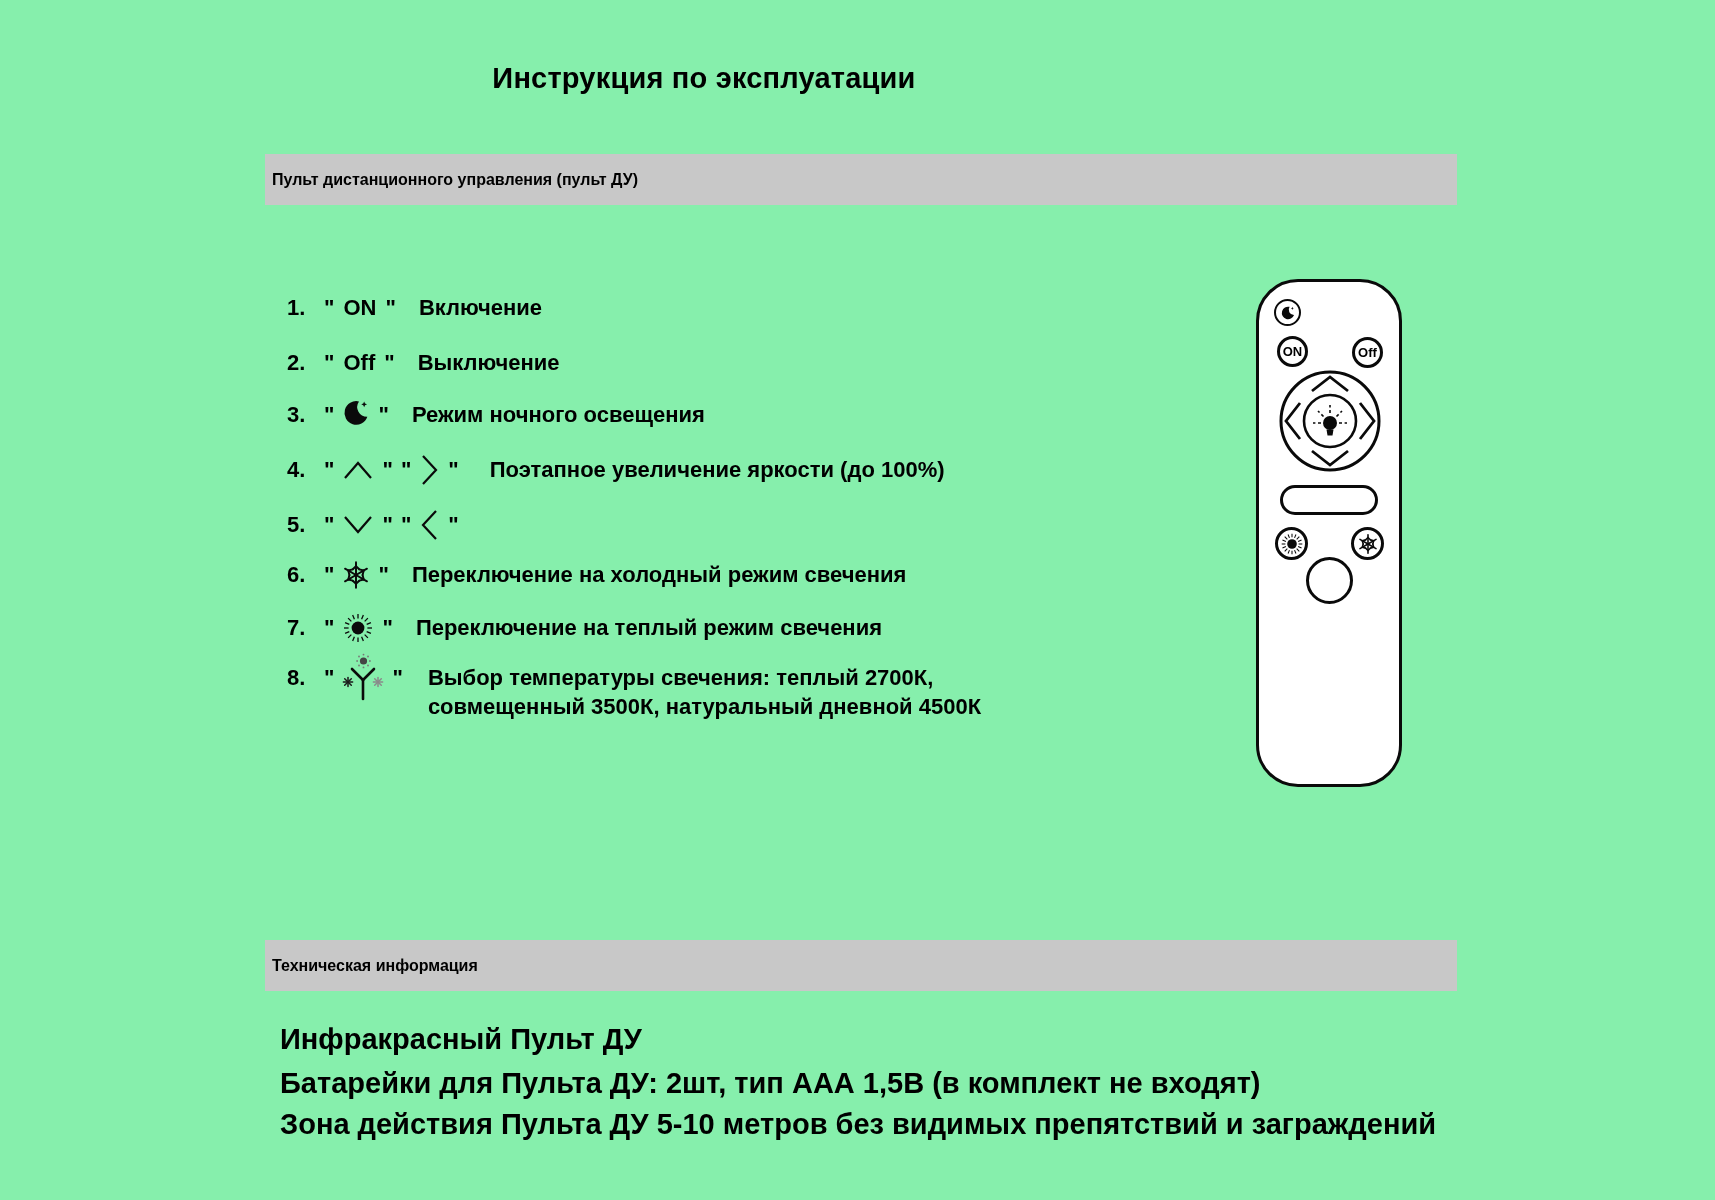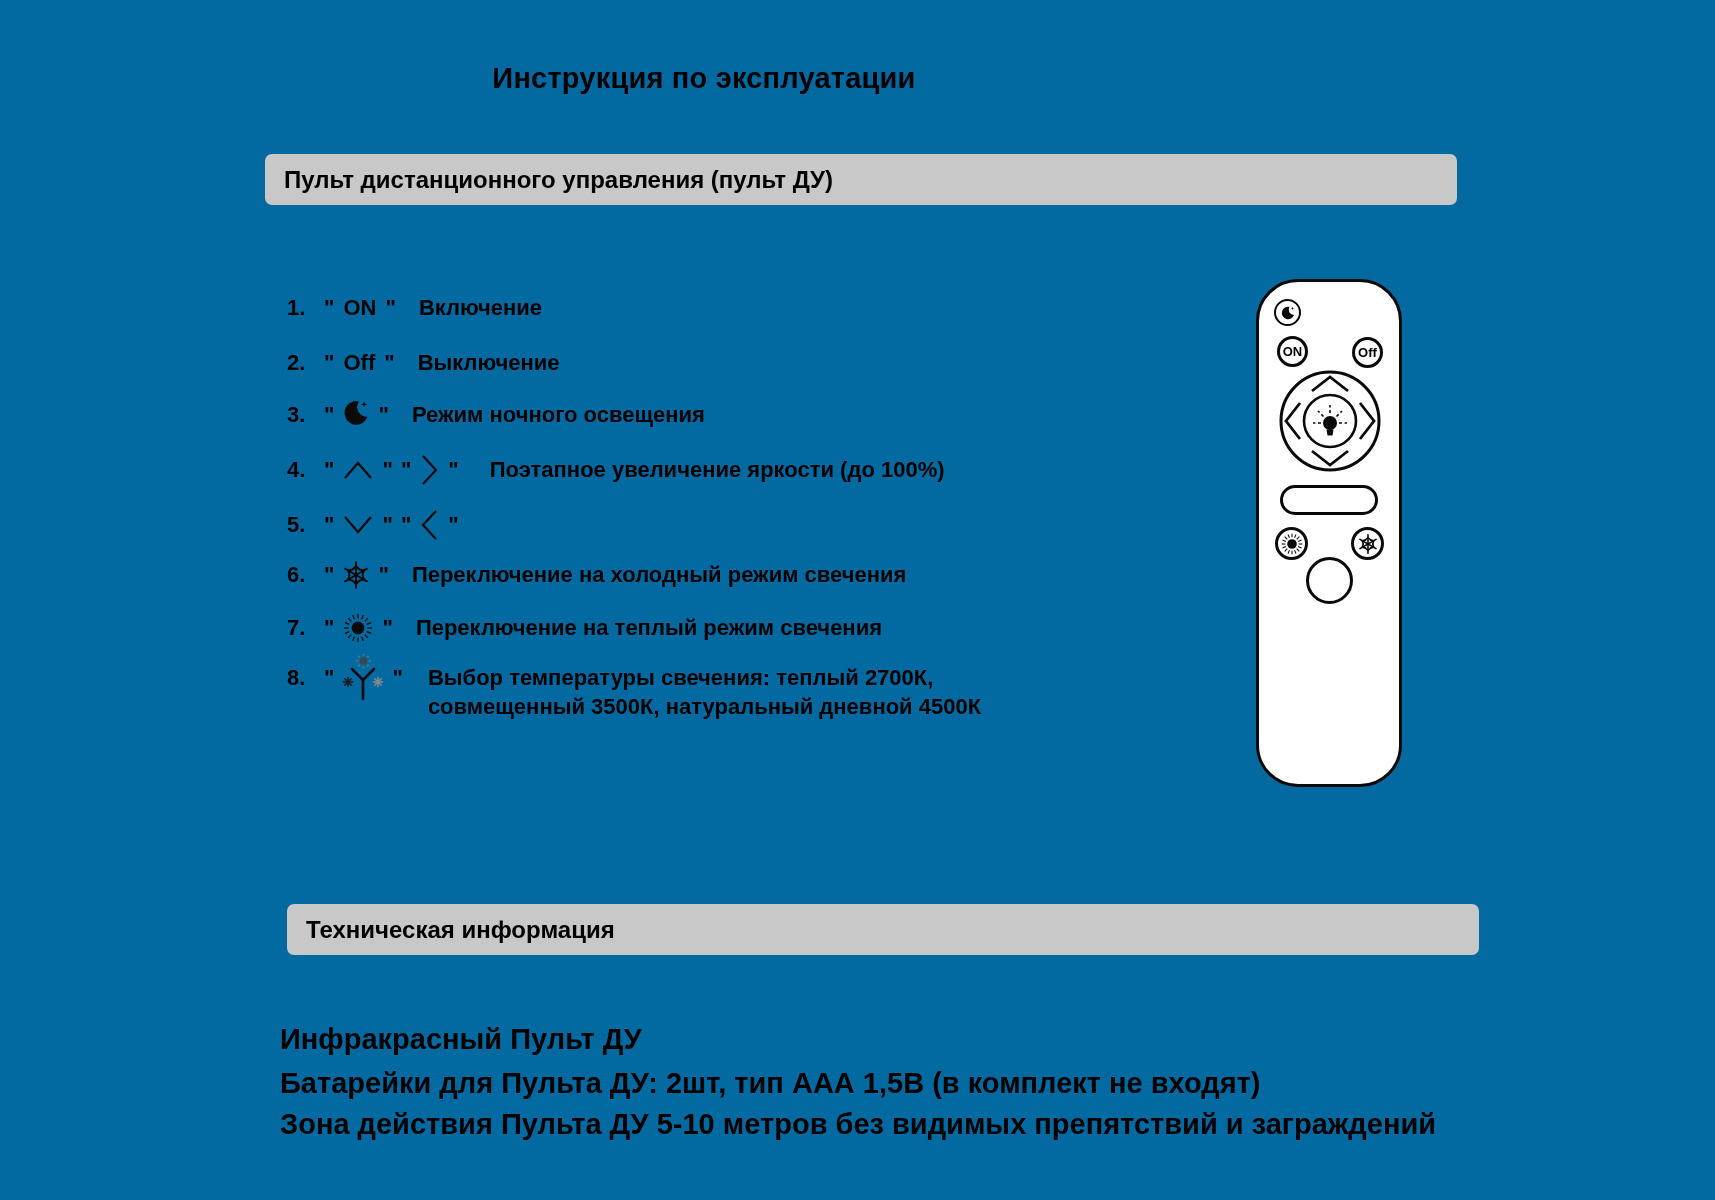--- a/index.html
+++ b/index.html
@@ -1,25 +1,25 @@
 <!DOCTYPE html>
 <html><head>
 <meta charset="utf-8">
 <style>
   html,body{margin:0;padding:0;background:#ffffff;}
-  .page{position:relative;width:1715px;height:1200px;background:#0369a1;overflow:hidden;
+  .page{position:relative;width:1715px;height:1200px;background:#86efac;overflow:hidden;
         font-family:"Liberation Sans", sans-serif;color:#000;font-weight:700;}
 
   .title{position:absolute;left:404px;top:62px;width:600px;text-align:center;
          font-size:29px;letter-spacing:0.2px;}
 
   .banner{position:absolute;left:265px;width:1192px;height:51px;background:#c8c8c8;
-          font-size:24px;line-height:51px;padding-left:19px;box-sizing:border-box;border-radius:7px;}
+          font-size:16px;line-height:51px;padding-left:7px;box-sizing:border-box;}
   .banner.b1{top:154px;}
-  .banner.b2{top:904px;margin-left:22px;}
+  .banner.b2{top:940px;}
 
   .li{position:absolute;left:287px;display:flex;align-items:center;gap:6px;
       font-size:22px;height:34px;}
   .li .num{width:30px;}
   .li .q{margin:0 1px;}
   .li .sym{margin:0 2px;}
   .li .lbl{margin-left:16px;white-space:nowrap;}
   .li .lbl-sp{margin-left:24px;}
   .ico{flex:0 0 auto;display:block;}
   .ico-moon{width:30px;height:30px;margin-top:-4px;}

